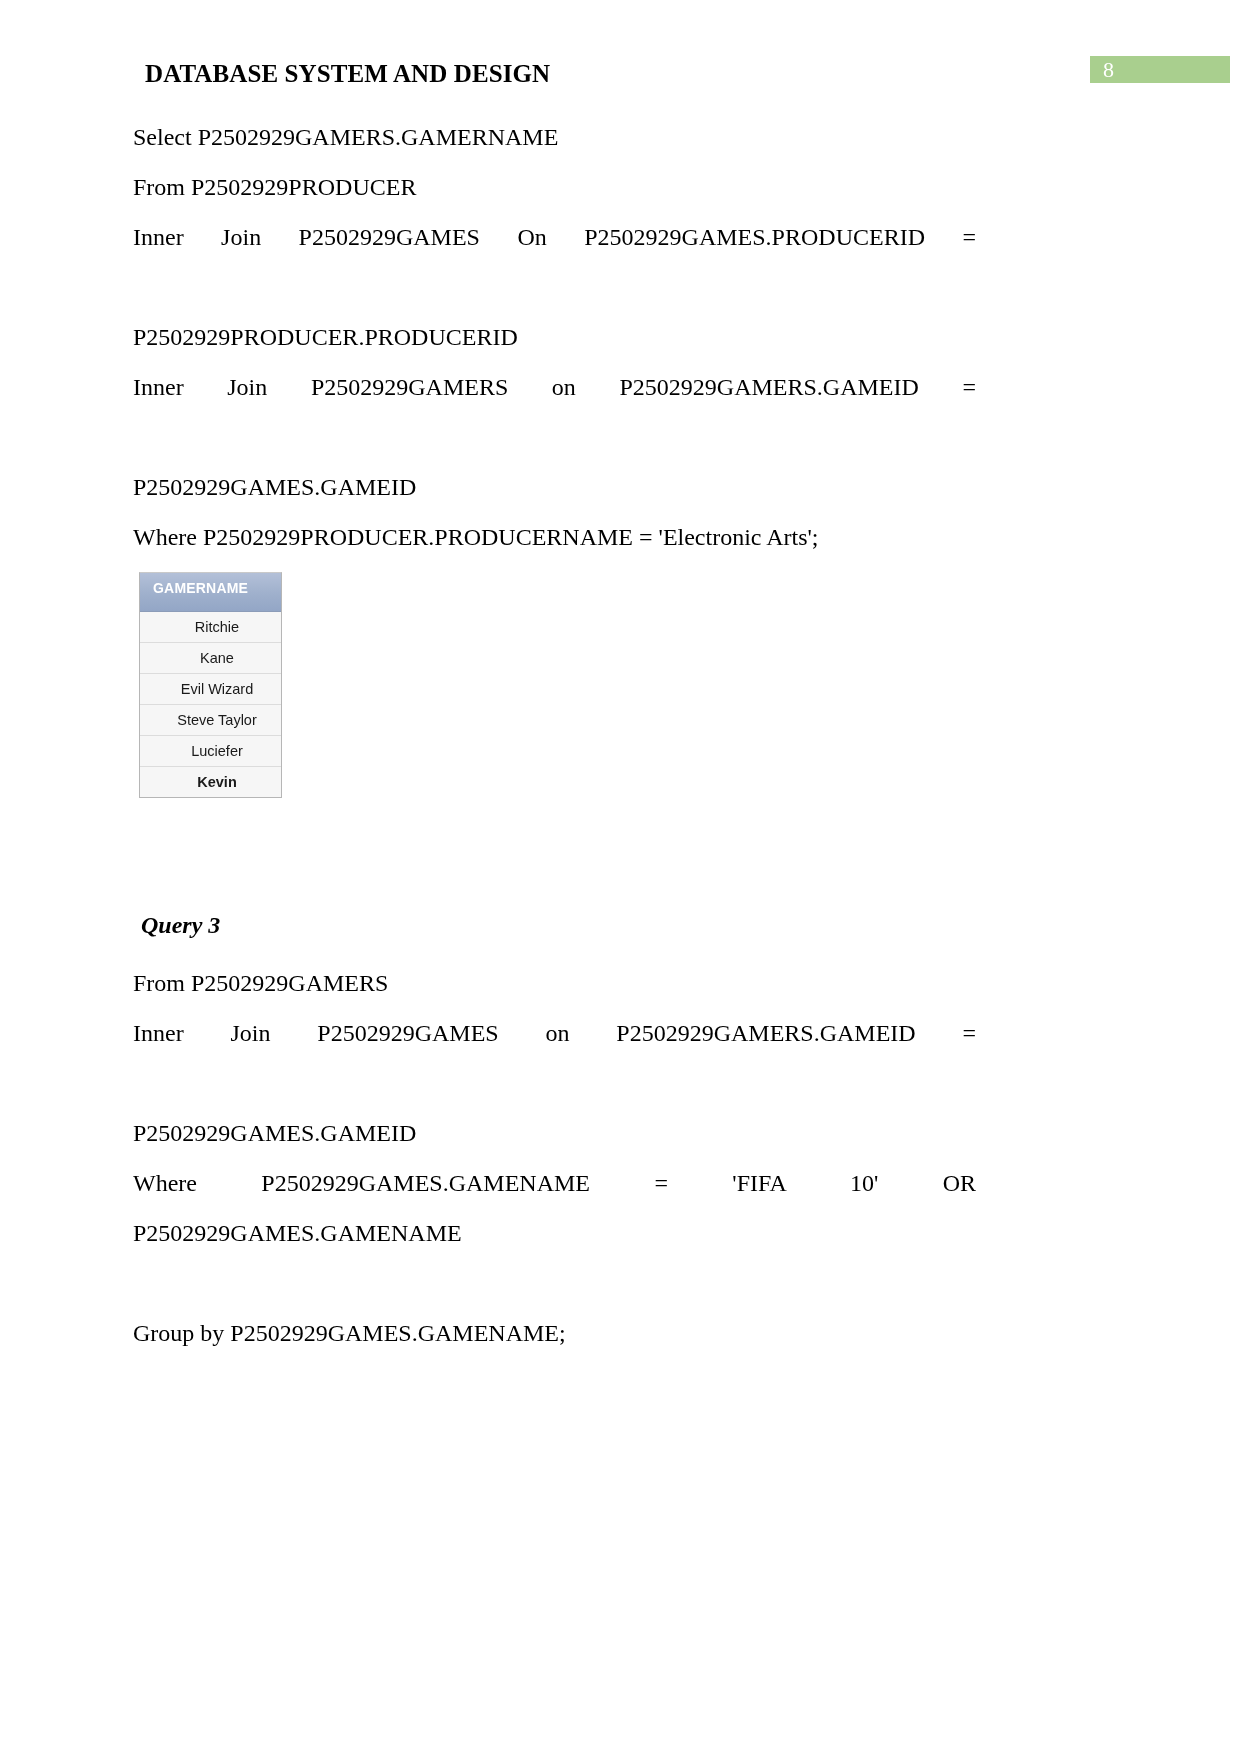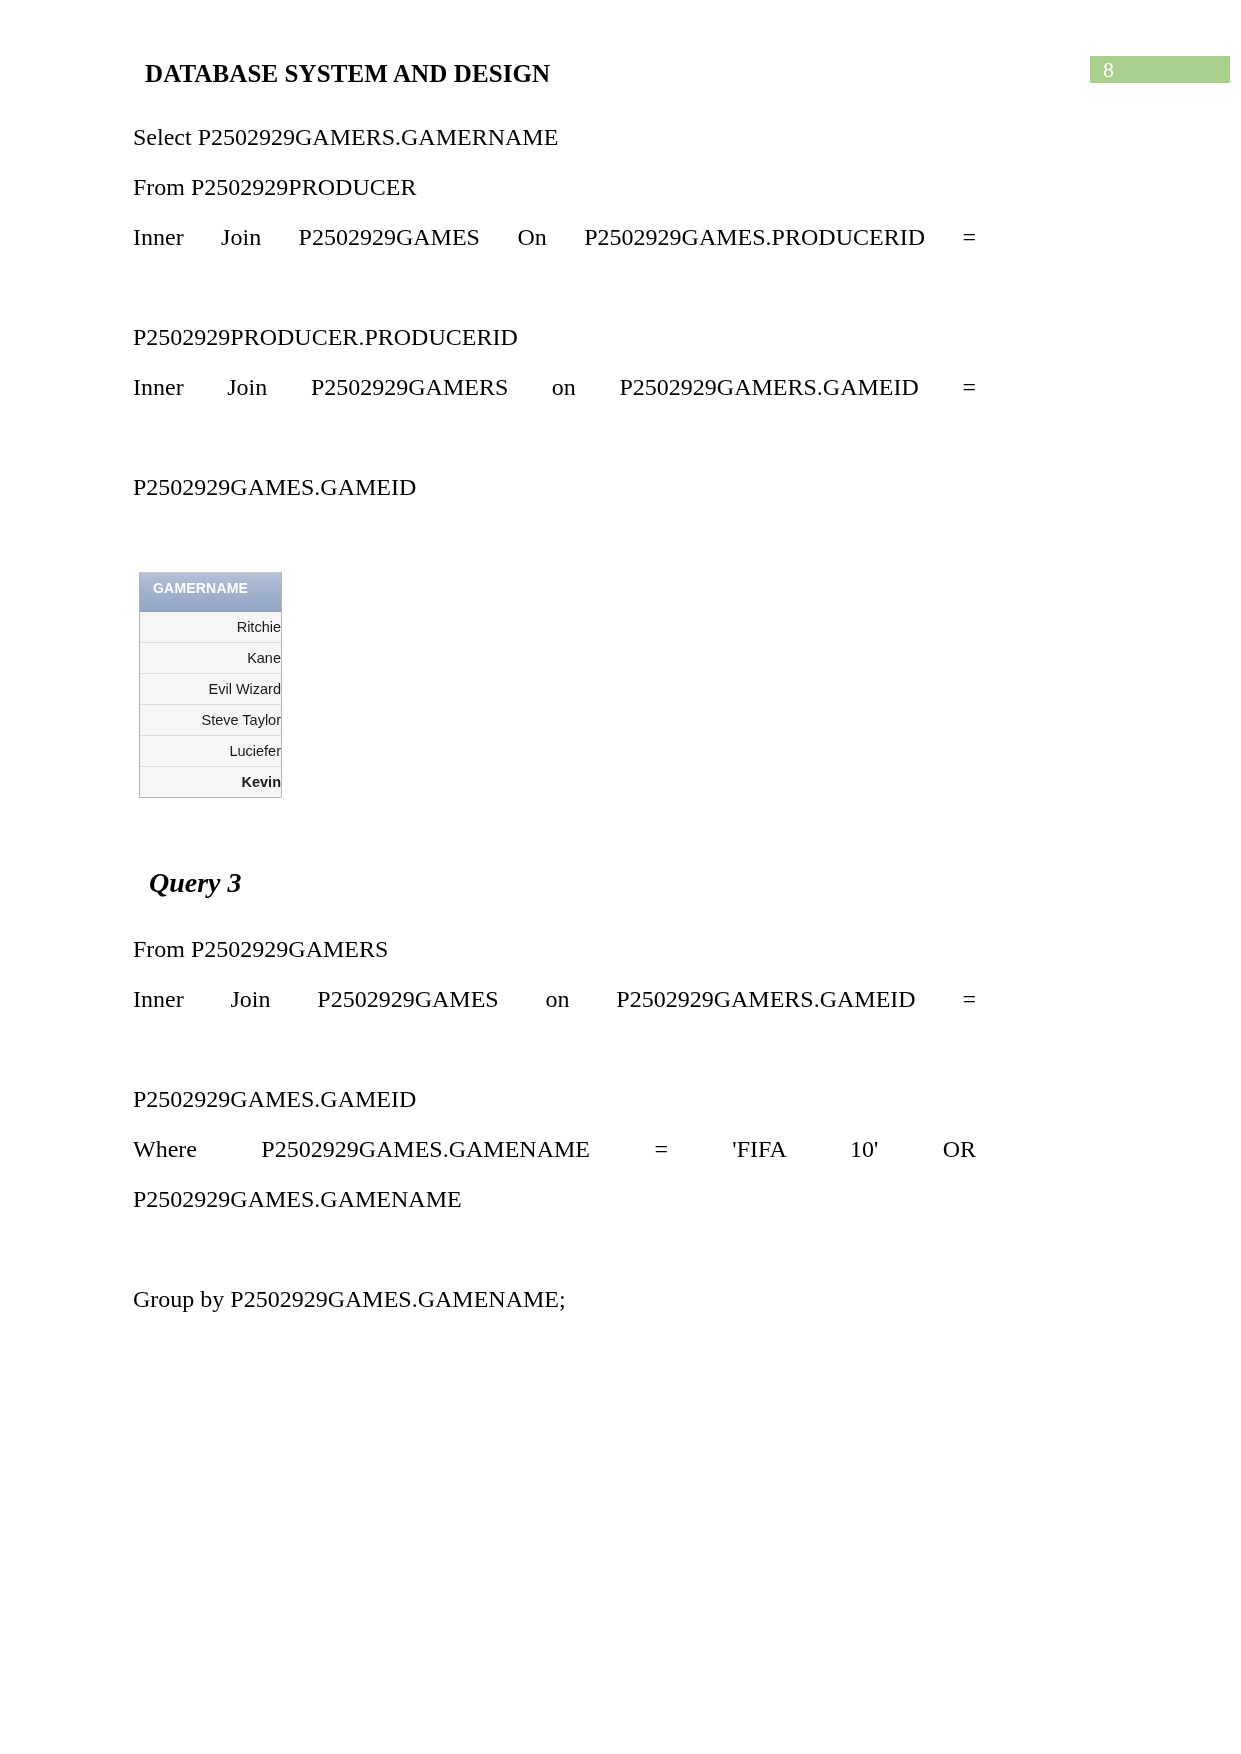--- a/index.html
+++ b/index.html
@@ -59,25 +59,25 @@
     line-height: 50px;
     margin: 0;
     padding: 0;
     text-align: justify;
     text-justify: inter-word;
     white-space: normal;
   }
   p.gap { height: 24px; margin: 0; padding: 0; }
 
   .heading-query {
-    font-size: 28px;
+    font-size: 24px;
     line-height: 50px;
     font-weight: bold;
     font-style: italic;
-    margin: 16px;
+    margin: 8px;
     padding: 0;
   }
 
   
   .justify-stretch {
     text-align: justify;
   }
   .justify-stretch::after {
     content: "";
     display: inline-block;
@@ -111,21 +111,21 @@
     padding: 6px 0 14px 13px;
     height: 18px;
     letter-spacing: 0.2px;
     border-bottom: 1px solid #8c9cb8;
     white-space: nowrap;
   }
   .result-table td {
     background: #f6f6f6;
     color: #1a1a1a;
     font-size: 14.5px;
-    text-align: right;
+    text-align: center;
     padding: 5px 0 5px 13px;
     height: 20px;
     border-bottom: 1px solid #dcdcdc;
     white-space: nowrap;
   }
   .result-table tr:last-child td {
     border-bottom: none;
     font-weight: bold;
   }
 </style>
@@ -147,20 +147,21 @@
     <p class="line">From P2502929PRODUCER</p>
 
     <p class="line justify-stretch">Inner Join P2502929GAMES On P2502929GAMES.PRODUCERID =</p>
 
     <p class="line">P2502929PRODUCER.PRODUCERID</p>
 
     <p class="line justify-stretch">Inner Join P2502929GAMERS on P2502929GAMERS.GAMEID =</p>
 
     <p class="line">P2502929GAMES.GAMEID</p>
 
+    <p class="line">Where P2502929PRODUCER.PRODUCERNAME = 'Electronic Arts';</p>
 
     <div style="height:330px"></div>
 
     <p class="heading-query">Query 3</p>
 
 
     <p class="line">From P2502929GAMERS</p>
 
     <p class="line justify-stretch">Inner Join P2502929GAMES on P2502929GAMERS.GAMEID =</p>
 

